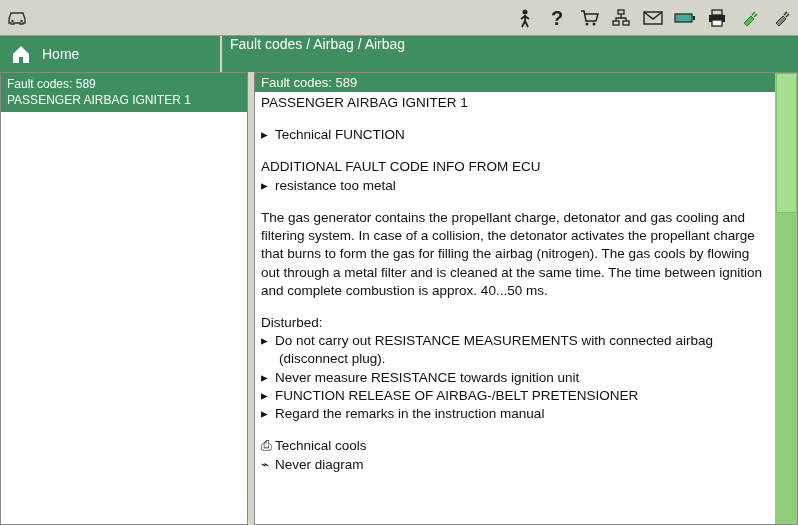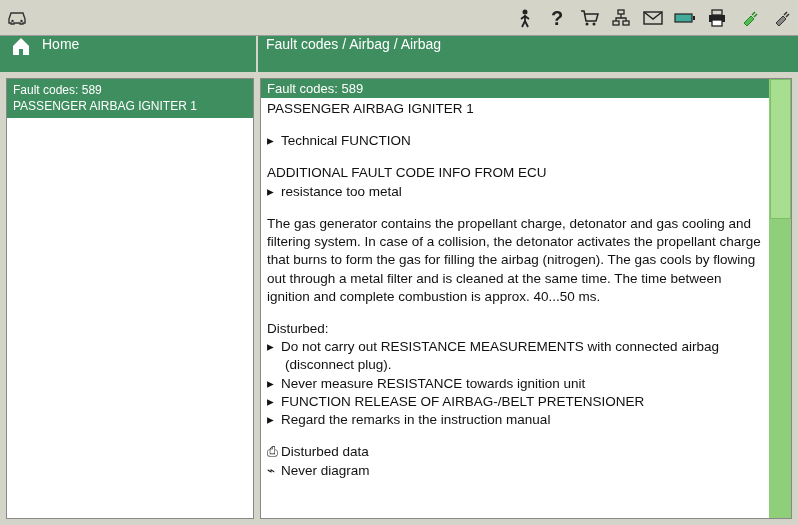--- a/index.html
+++ b/index.html
@@ -36,38 +36,39 @@
     color: #333;
   }
   .navbar {
     height: 36px;
     background: #3e8e5f;
     display: flex;
     align-items: stretch;
     color: #fff;
   }
   .nav-home {
-    width: 258px;
-    display: flex;
+    width: 222px;
+    display: flex;
+    align-items: center;
     gap: 10px;
     padding-left: 10px;
     border-right: 2px solid #d4d4c8;
     font-size: 14px;
   }
   .nav-breadcrumb {
     flex: 1;
     display: flex;
     align-items: flex-start;
     padding-left: 8px;
     font-size: 14px;
   }
   .main {
     display: flex;
     height: calc(525px - 72px);
-    padding: 6px;
+    padding: 0;
     gap: 6px;
     background: #d4d4c8;
   }
   .sidebar {
     width: 248px;
     background: #fff;
     border: 1px solid #888;
   }
   .sidebar-header {
     background: #3e8e5f;
@@ -250,21 +251,21 @@
             <span class="mark">▸</span>
             <span class="txt">FUNCTION RELEASE OF AIRBAG-/BELT PRETENSIONER</span>
           </div>
         <div class="bullet">
             <span class="mark">▸</span>
             <span class="txt">Regard the remarks in the instruction manual</span>
           </div>
         <div class="gap"></div>
         <div class="bullet">
             <span class="mark">⎙</span>
-            <span class="txt">Disturbed data</span>
+            <span class="txt">Technical cools</span>
           </div>
         <div class="bullet">
             <span class="mark">⌁</span>
             <span class="txt">Never diagram</span>
           </div>
       </div>
     </div>
     <div class="scroll-col">
       <div class="scroll-thumb"></div>
     </div>

